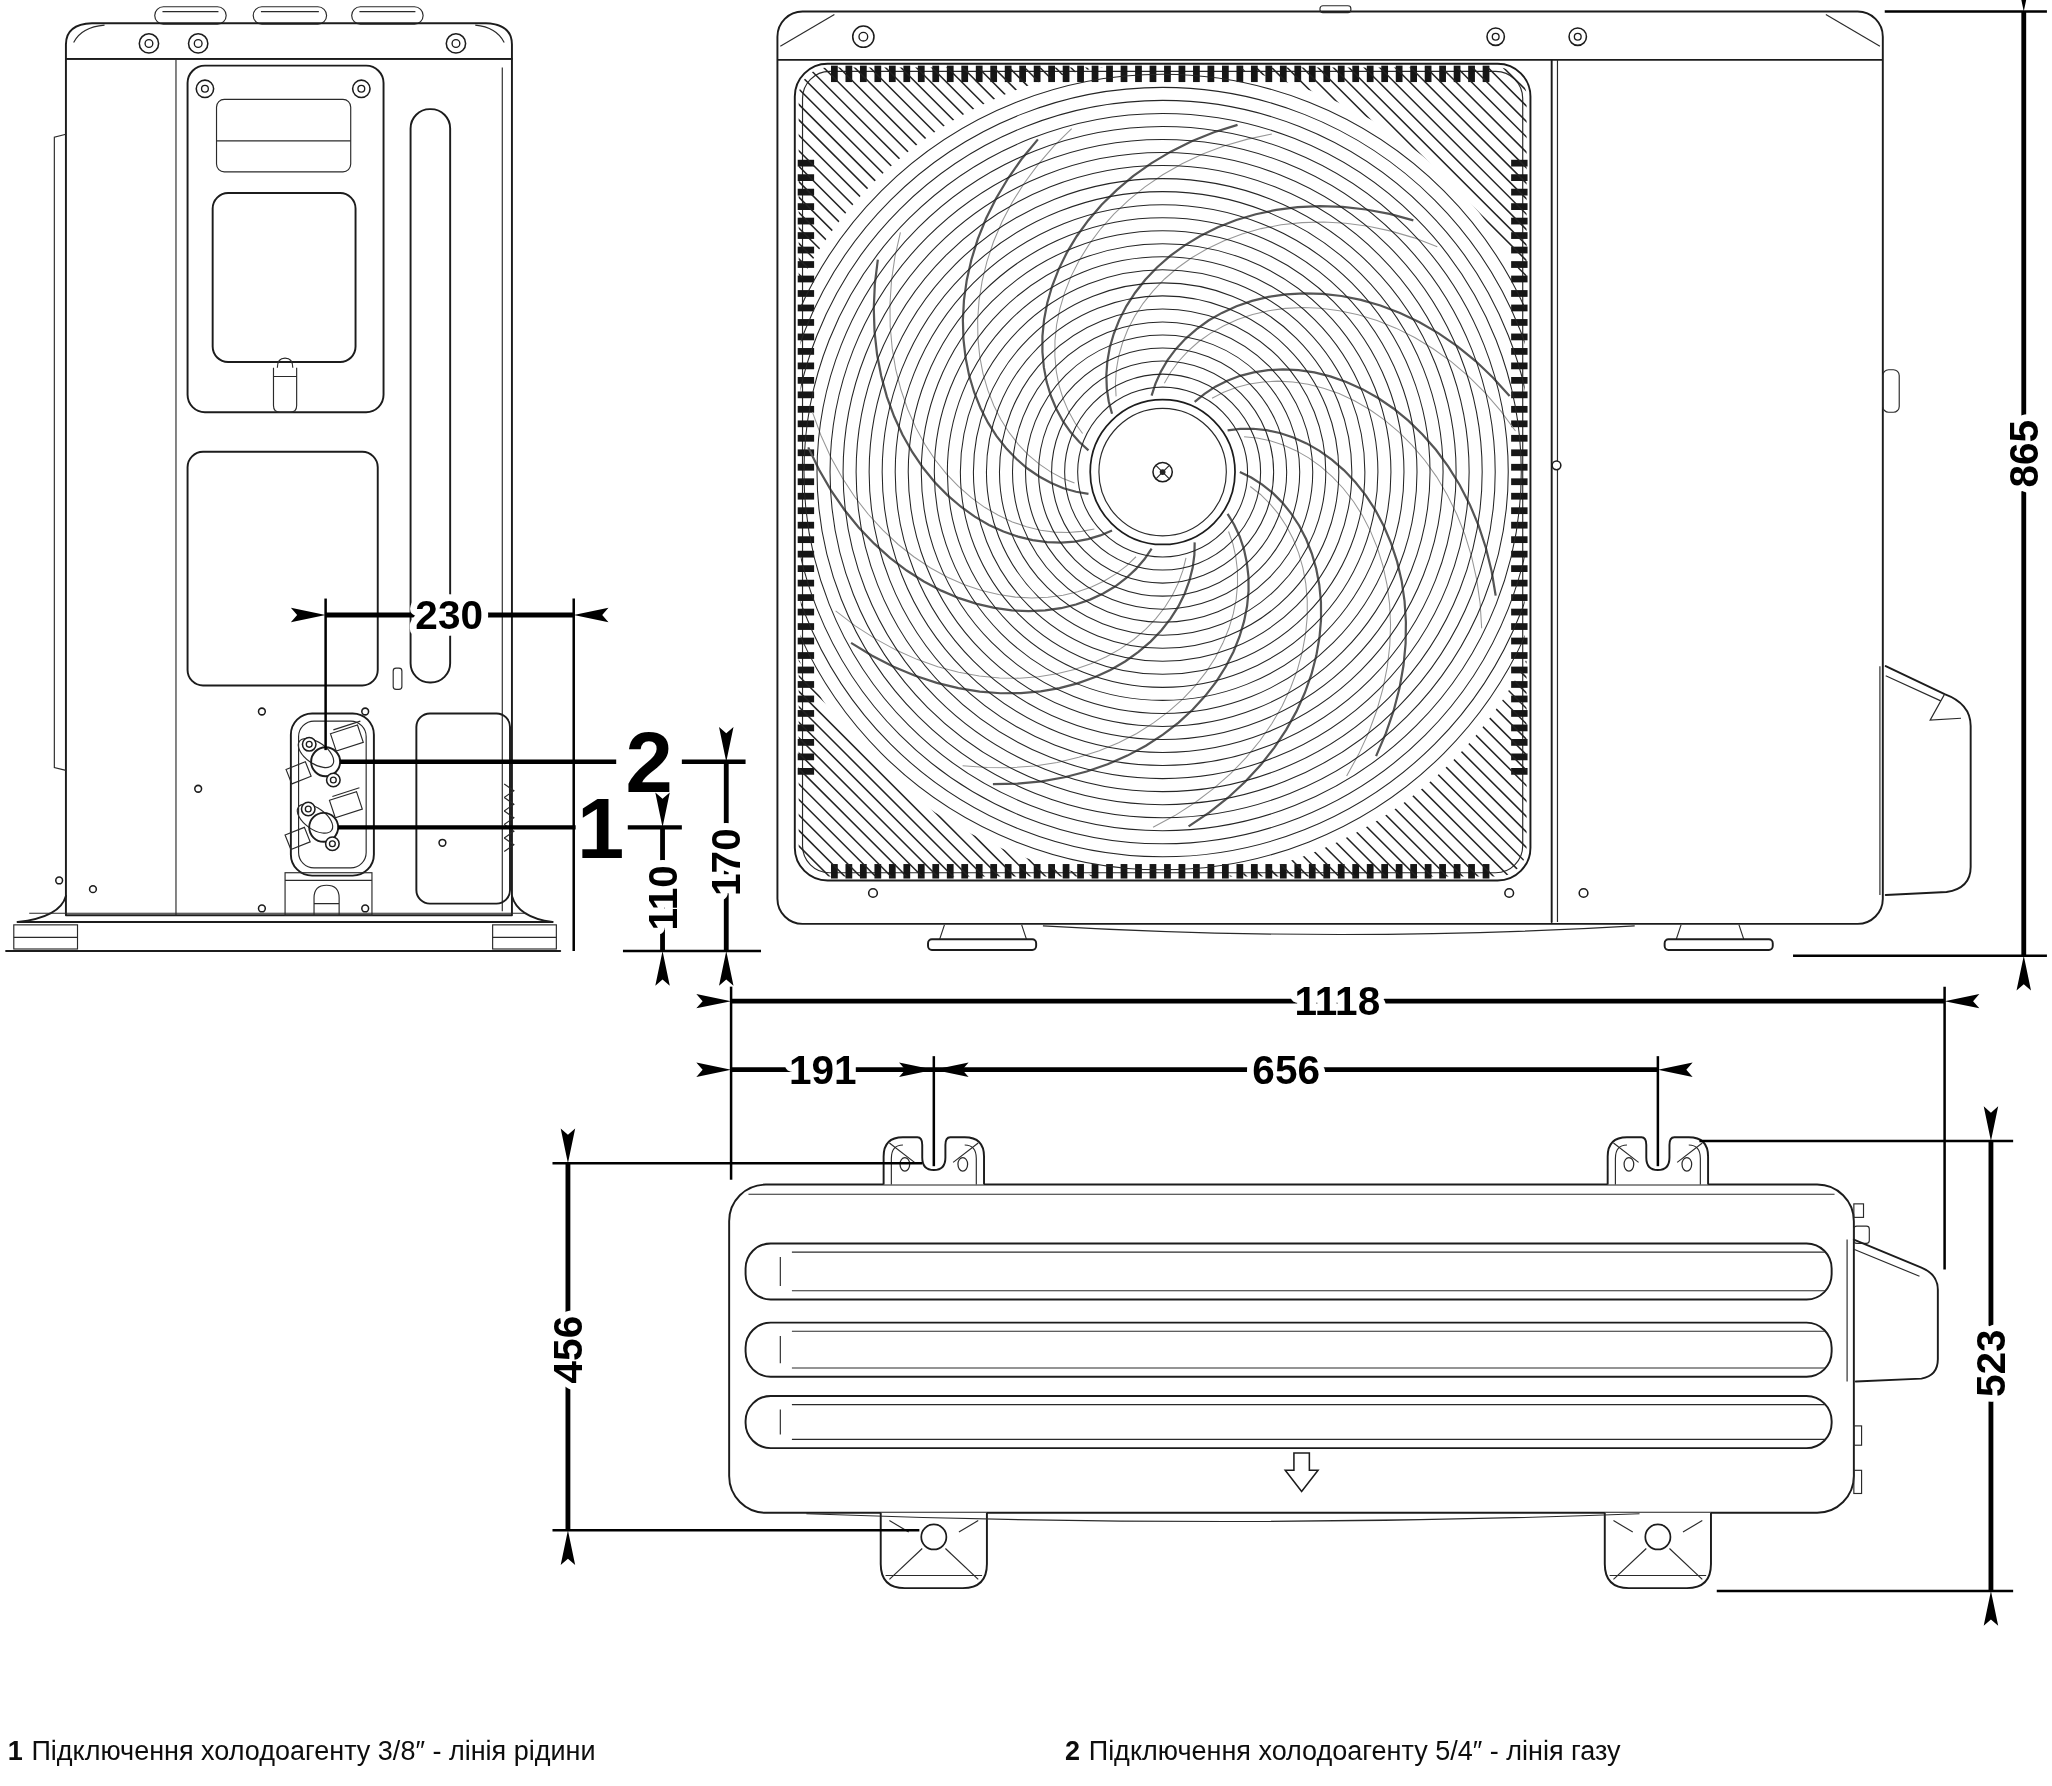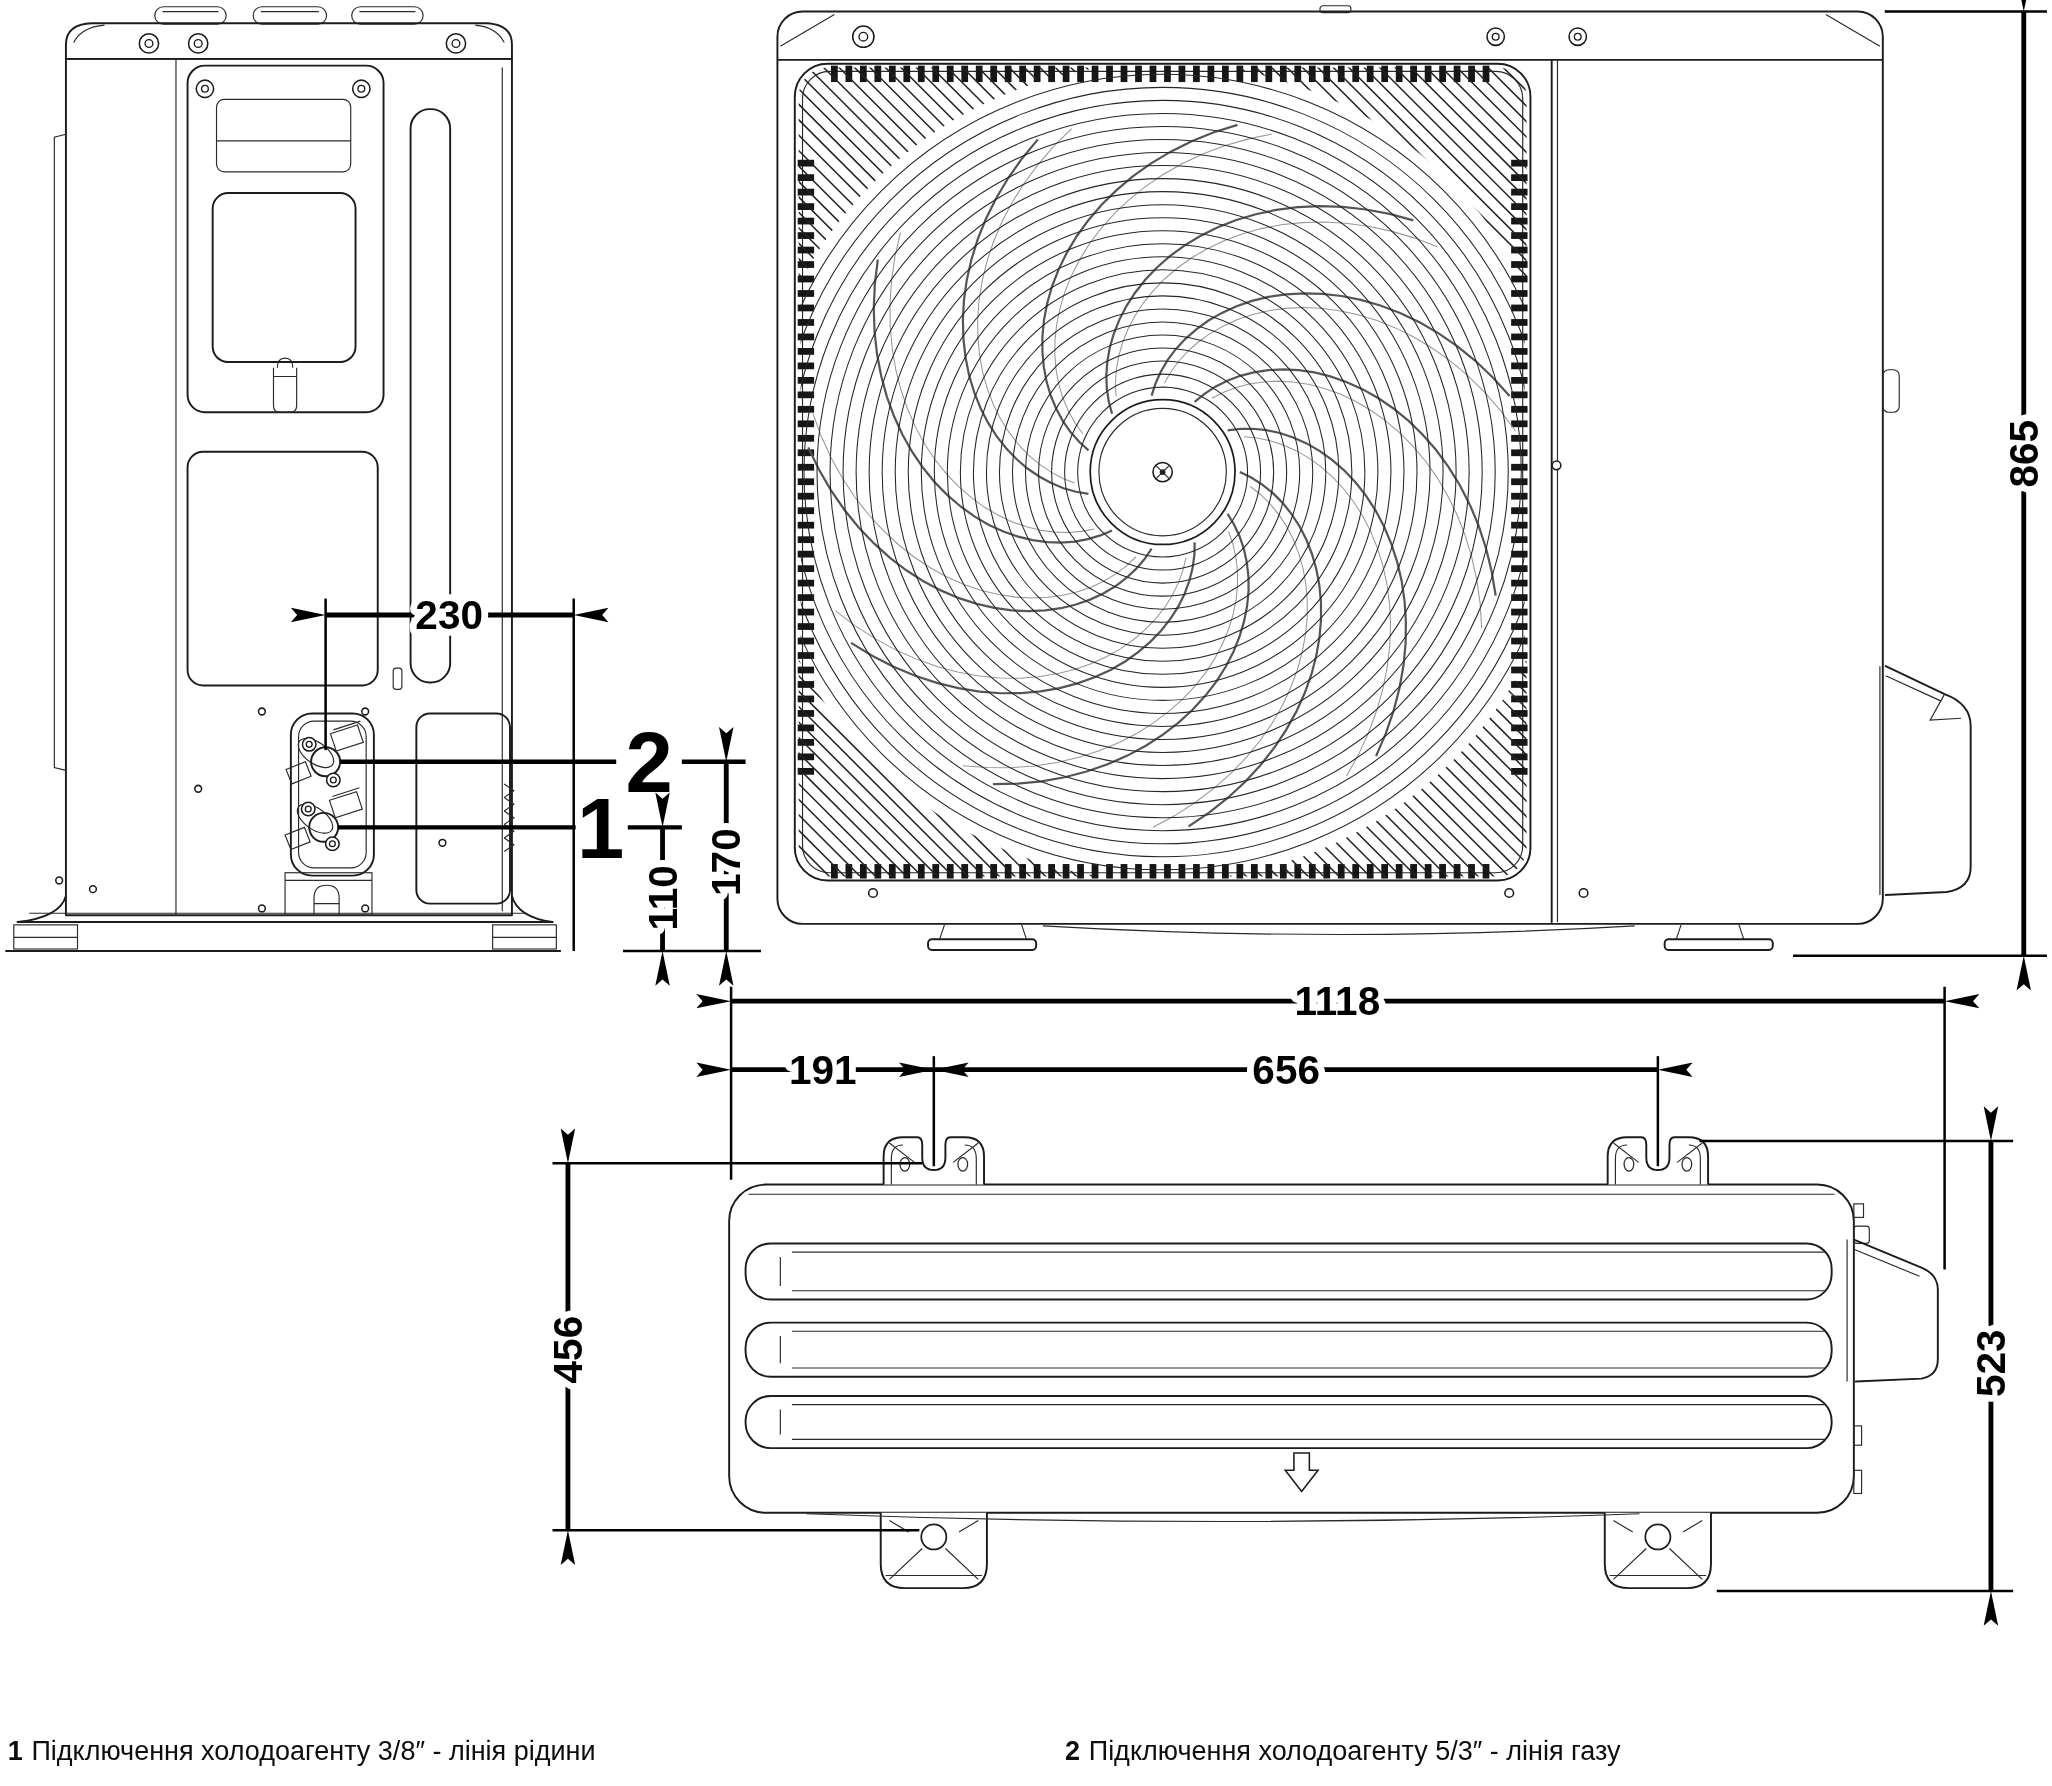--- a/index.html
+++ b/index.html
@@ -651,15 +651,15 @@
       <line class="dimline" x1="2062" y1="1182" x2="2062" y2="1648" marker-start="url(#arr)" marker-end="url(#arr)"></line>
       <text class="dim" transform="rotate(-90 2062 1412)" x="2062" y="1412" dy=".35em">523</text>
     </g>
   </g>
 </svg>
 
 <div class="caption" style="left:7.7px;top:1736px">
   <b>1</b><span>Підключення холодоагенту 3/8″ - лінія рідини</span>
 </div>
 <div class="caption" style="left:1065px;top:1736px">
-  <b>2</b><span>Підключення холодоагенту 5/3″ - лінія газу</span>
+  <b>2</b><span>Підключення холодоагенту 5/4″ - лінія газу</span>
 </div>
 
 
 </body></html>

